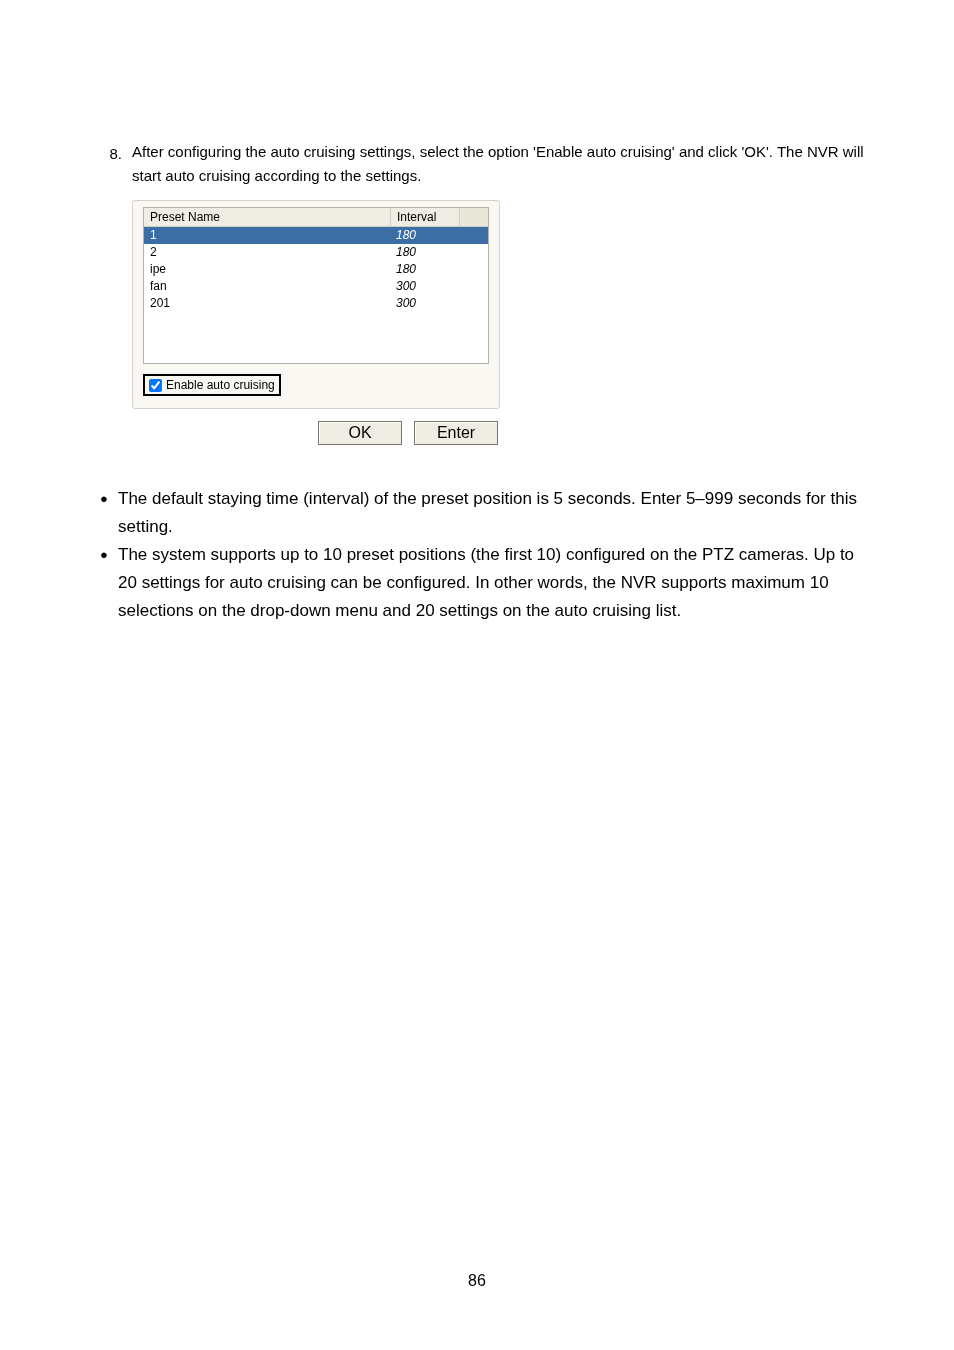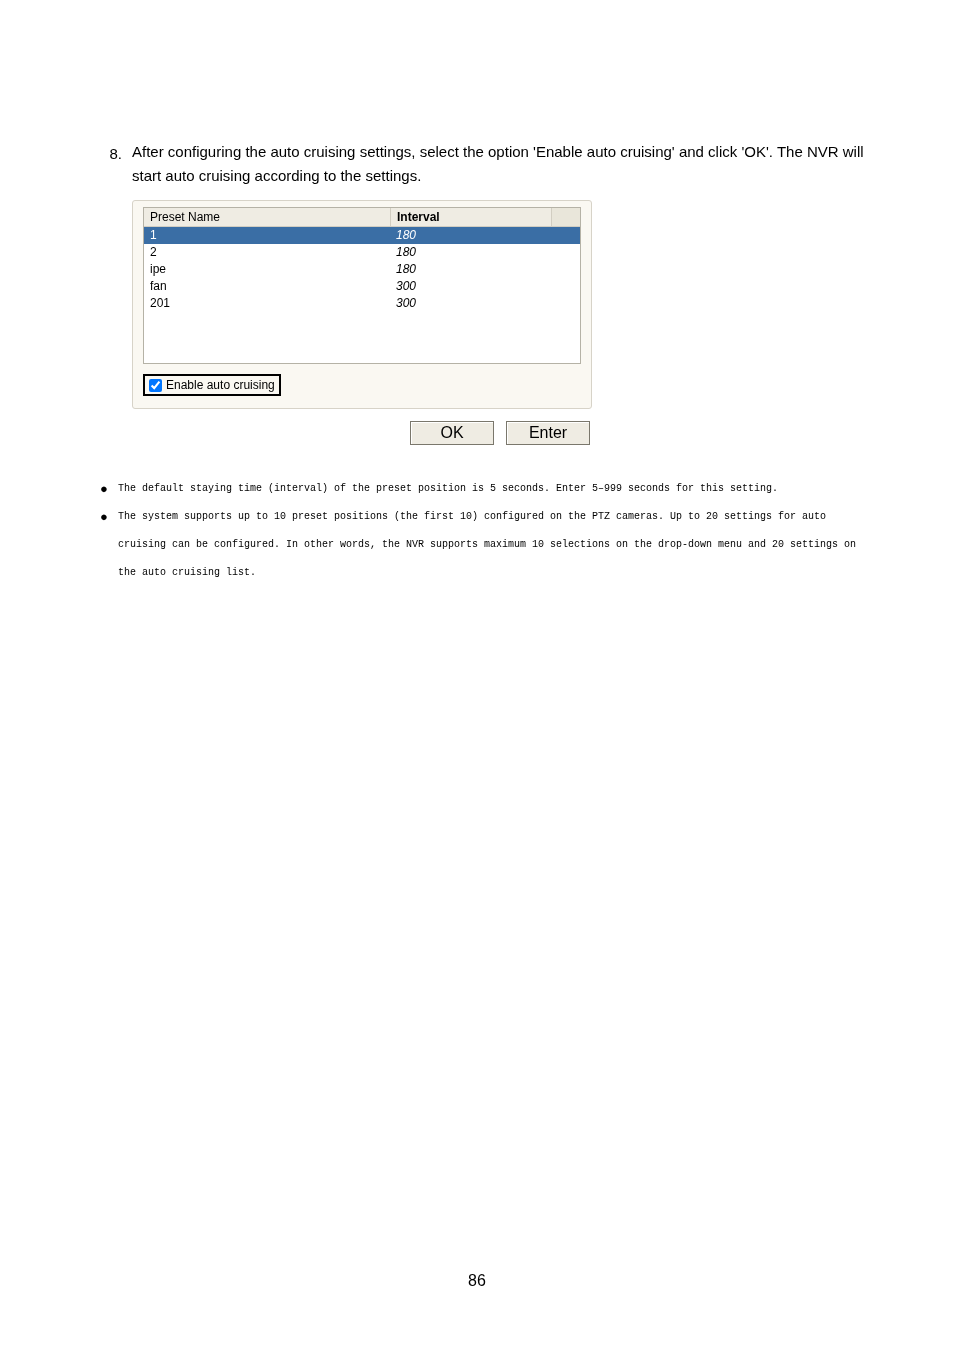--- a/index.html
+++ b/index.html
@@ -14,22 +14,22 @@
     position: relative;
   }
 
   
   .step-row { display: flex; align-items: flex-start; margin-bottom: 6px; }
   .step-num { width: 32px; flex: 0 0 32px; text-align: right; padding-right: 10px; font-size: 15px; line-height: 28px; }
   .step-body { flex: 1 1 auto; font-size: 15px; line-height: 24px; }
 
   
   .dialog {
-    margin: 12px 0 30px 42px;
-    width: 460px;
+    margin: 12px 0 40px 42px;
+    width: 368px;
     font-family: Tahoma, Verdana, sans-serif;
     font-size: 12px;
     color: #000;
   }
   .dlg-outline {
     border: 1px solid #d7d3c8;
     border-radius: 3px;
     background: #faf8f2;
     padding: 6px 10px 12px 10px;
     margin-bottom: 12px;
@@ -40,21 +40,21 @@
   }
   .list-header { display: flex; }
   .hcell {
     background: #efece3;
     border-right: 1px solid #d2cec2;
     border-bottom: 1px solid #d2cec2;
     padding: 2px 6px;
     font-size: 12px;
   }
   .hcell.name { width: 234px; }
-  .hcell.interval { flex: 1 1 auto; font-weight: bold; }
+  .hcell.interval { flex: 1 1 auto; }
   .hcell.scroll {
     width: 16px; flex: 0 0 16px;
     border-right: none;
     background: #e9e6da;
   }
   .list-body { }
   .lrow { display: flex; height: 17px; line-height: 17px; }
   .lcell { padding: 0 6px; font-size: 12px; }
   .lcell.name { width: 234px; }
   .lcell.interval { flex: 1 1 auto; font-style: italic; }
@@ -78,21 +78,21 @@
     display: inline-flex; align-items: center; justify-content: center;
     box-shadow: inset 1px 1px 0 #fff;
     cursor: default;
   }
 
   
   .note-h { font-weight: bold; font-size: 15px; margin: 6px 0 8px 0; }
   .bullets { margin: 0 0 0 0; padding: 0; list-style: none; }
   .bullets li { display: flex; align-items: flex-start; }
   .bullets .dot { width: 28px; flex: 0 0 28px; text-align: center; font-size: 13px; line-height: 28px; }
-  .bullets .txt { flex: 1 1 auto; font-size: 10px; line-height: 28px; font-family: Liberation Mono, monospace; }
+  .bullets .txt { flex: 1 1 auto; font-size: 17px; line-height: 28px; }
 
   .page-num {
     position: absolute; left: 0; right: 0; bottom: 60px;
     text-align: center; font-size: 16px;
   }
 </style>
 </head>
 <body>
 
 <div class="page">

